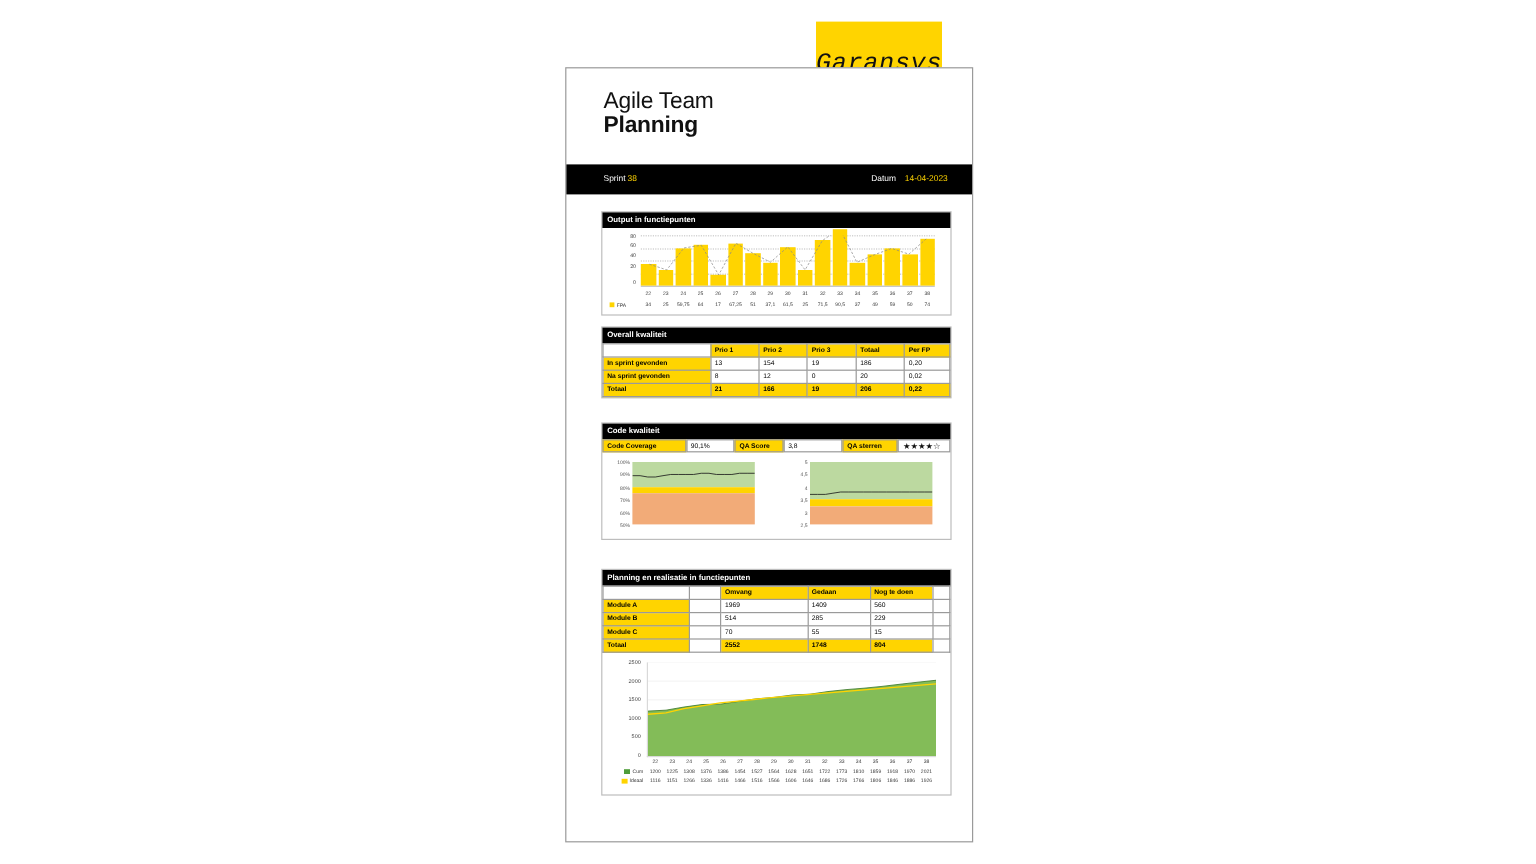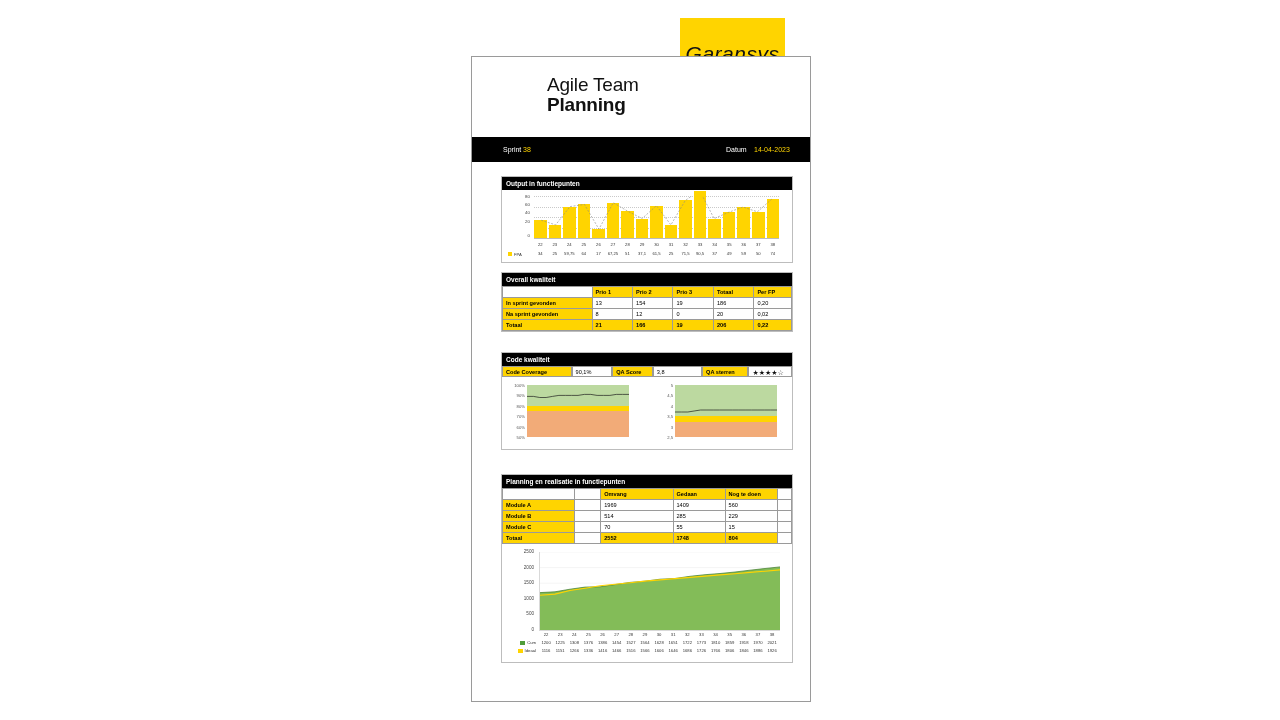--- a/index.html
+++ b/index.html
@@ -1,27 +1,27 @@
 <!DOCTYPE html>
 <html><head>
 <meta charset="utf-8">
 <style>
   html,body{margin:0;padding:0;background:#ffffff;}
   body{width:1280px;height:720px;font-family:"Liberation Sans",sans-serif;overflow:hidden;}
   #page{position:relative;width:1280px;height:720px;}
 
   
   .logo-block{position:absolute;left:680px;top:18px;width:105px;height:108px;background:#ffd400;}
-  .logo-script{position:absolute;left:0;top:24px;width:105px;text-align:center;font-family:Liberation Sans, sans-serif;font-style:italic;font-size:21px;color:#111;letter-spacing:.5px;}
+  .logo-script{position:absolute;left:0;top:24px;width:105px;text-align:center;font-family:Liberation Mono, monospace;font-style:italic;font-size:21px;color:#111;letter-spacing:.5px;}
   .logo-sub{position:absolute;left:0;top:52px;width:105px;text-align:center;font-size:8px;color:#111;}
 
   
   .sheet{position:absolute;left:471px;top:56px;width:338px;height:644px;background:#ffffff;border:1px solid #9a9a9a;}
 
-  .title-wrap{position:absolute;left:31px;top:18px;margin-left:44px;}
+  .title-wrap{position:absolute;left:31px;top:18px;}
   .title-1{font-size:19px;color:#111;line-height:20px;letter-spacing:-.2px;}
   .title-2{font-size:19px;color:#111;font-weight:bold;line-height:20px;letter-spacing:-.2px;}
 
   .blackbar{position:absolute;left:0;top:80px;width:338px;height:25px;background:#000;}
   .blackbar .lbl{position:absolute;font-size:7px;color:#fff;top:9px;}
   .blackbar .val{color:#ffd400;}
 
   .section{position:absolute;left:29px;width:290px;background:#fff;border:1px solid #bdbdbd;}
   .sec-title{height:13px;background:#000;color:#fff;font-size:6.5px;font-weight:bold;line-height:13px;padding-left:4px;}
 

